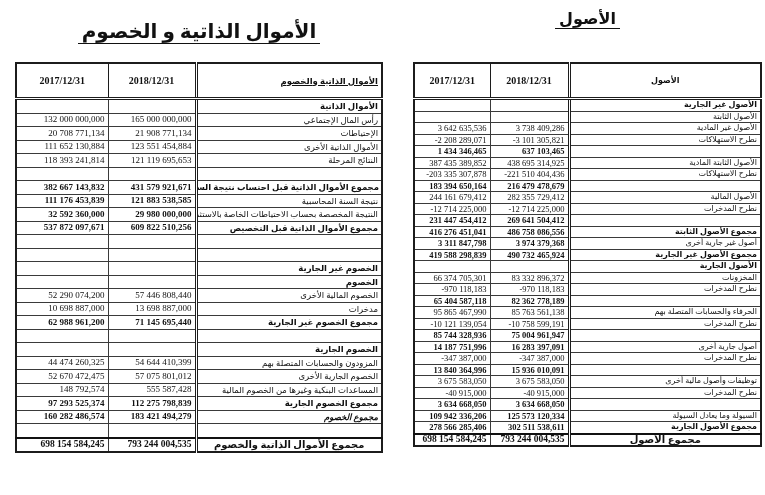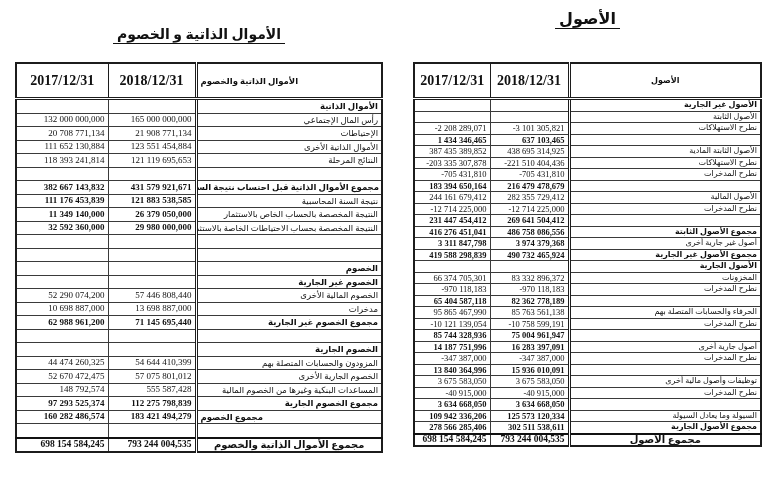--- a/index.html
+++ b/index.html
@@ -1,47 +1,47 @@
 <!DOCTYPE html>
 <html lang="ar"><head>
 <meta charset="utf-8">
 <style>
   html,body{margin:0;padding:0;}
   body{background:#e8e8e6;font-family:"Liberation Serif","DejaVu Sans",serif;}
   .page{position:relative;width:765px;height:495px;background:#ffffff;overflow:hidden;}
 
   .sheet-title{position:absolute;text-align:center;font-weight:bold;color:#111;}
   .sheet-title span{border-bottom:1.5px solid #111;padding:0 4px 1px 4px;}
-  .title-liab{left:15px;top:26px;width:368px;font-size:14px;}
+  .title-liab{left:15px;top:19px;width:368px;font-size:20px;}
   .title-assets{left:413px;top:9px;width:349px;font-size:16px;}
 
   table.fin{position:absolute;border-collapse:collapse;table-layout:fixed;background:#fff;
             border:2px solid #1c1c1c;}
   table.liab{left:15px;top:62px;width:368px;}
   table.assets{left:413px;top:62px;width:349px;}
 
   table.fin th{border:1px solid #1c1c1c;border-bottom:3px double #1c1c1c;
-               font-weight:bold;color:#111;height:33px;font-size:14px;padding:0 3px;}
+               font-weight:bold;color:#111;height:33px;font-size:10px;padding:0 3px;}
   table.fin td{border:1px solid #3a3a3a;color:#111;padding:0 3px;overflow:hidden;
                white-space:nowrap;}
   table.liab tbody td{height:12.5px;font-size:9px;line-height:1;}
   table.assets tbody td{height:10.5px;font-size:8.5px;line-height:1;}
 
   .num-cell{text-align:right;direction:ltr;font-family:"Liberation Serif",serif;}
   .label-cell{text-align:right;direction:rtl;border-left:3px double #1c1c1c !important;
               font-family:"Liberation Serif","DejaVu Sans",sans-serif;}
   table.liab .label-cell{font-size:8.5px;}
   table.assets .label-cell{font-size:8px;}
 
   tr.row-section .label-cell{text-align:right;font-weight:bold;}
   tr.row-item td{font-weight:normal;}
   tr.row-itemb .num-cell{font-weight:bold;}
   tr.row-sub td{font-weight:bold;}
   tr.row-subc td{font-weight:bold;}
-  tr.row-subc .label-cell{text-align:left;}
+  tr.row-subc .label-cell{text-align:right;font-style:italic;}
   tr.row-total td{font-weight:bold;height:18px;border-top:2px solid #111;}
   tr.row-total .label-cell{text-align:center;font-size:10px;}
   tr.row-total .num-cell{font-size:9.5px;}
 </style>
 </head>
 <body>
 
 <div class="page">
 
   <div class="sheet-title title-liab">
@@ -55,21 +55,21 @@
   <table class="fin liab">
     <colgroup>
         <col style="width:92px">
         <col style="width:88px">
         <col>
       </colgroup>
     <thead>
       <tr>
         <th>2017/12/31</th>
         <th>2018/12/31</th>
-        <th class="label-cell" style="text-align:left;">الأموال الذاتية والخصوم</th>
+        <th class="label-cell" style="text-align:right;text-decoration:underline;">الأموال الذاتية والخصوم</th>
       </tr>
     </thead>
     <tbody>
         <tr class="row-section">
           <td class="num-cell"></td>
           <td class="num-cell"></td>
           <td class="label-cell">الأموال الذاتية</td>
         </tr>
         <tr class="row-item">
           <td class="num-cell">132 000 000,000</td>
@@ -100,48 +100,48 @@
           <td class="num-cell">382 667 143,832</td>
           <td class="num-cell">431 579 921,671</td>
           <td class="label-cell">مجموع الأموال الذاتية قبل احتساب نتيجة السنة المحاسبية</td>
         </tr>
         <tr class="row-itemb">
           <td class="num-cell">111 176 453,839</td>
           <td class="num-cell">121 883 538,585</td>
           <td class="label-cell">نتيجة السنة المحاسبية</td>
         </tr>
         <tr class="row-itemb">
-          <td class="num-cell">11 349 140,000</td>
-          <td class="num-cell">26 379 050,000</td>
-          <td class="label-cell">النتيجة المخصصة بالحساب الخاص بالاستثمار</td>
-        </tr>
-        <tr class="row-itemb">
           <td class="num-cell">32 592 360,000</td>
           <td class="num-cell">29 980 000,000</td>
           <td class="label-cell">النتيجة المخصصة بحساب الاحتياطات الخاصة بالاستثمار</td>
         </tr>
-        <tr class="row-blank">
-          <td class="num-cell"></td>
-          <td class="num-cell"></td>
-          <td class="label-cell"></td>
-        </tr>
-        <tr class="row-blank">
-          <td class="num-cell"></td>
-          <td class="num-cell"></td>
-          <td class="label-cell"></td>
+        <tr class="row-sub">
+          <td class="num-cell">537 872 097,671</td>
+          <td class="num-cell">609 822 510,256</td>
+          <td class="label-cell">مجموع الأموال الذاتية قبل التخصيص</td>
+        </tr>
+        <tr class="row-blank">
+          <td class="num-cell"></td>
+          <td class="num-cell"></td>
+          <td class="label-cell"></td>
+        </tr>
+        <tr class="row-blank">
+          <td class="num-cell"></td>
+          <td class="num-cell"></td>
+          <td class="label-cell"></td>
+        </tr>
+        <tr class="row-section">
+          <td class="num-cell"></td>
+          <td class="num-cell"></td>
+          <td class="label-cell">الخصوم غير الجارية</td>
         </tr>
         <tr class="row-section">
           <td class="num-cell"></td>
           <td class="num-cell"></td>
           <td class="label-cell">الخصوم</td>
-        </tr>
-        <tr class="row-section">
-          <td class="num-cell"></td>
-          <td class="num-cell"></td>
-          <td class="label-cell">الخصوم غير الجارية</td>
         </tr>
         <tr class="row-item">
           <td class="num-cell">52 290 074,200</td>
           <td class="num-cell">57 446 808,440</td>
           <td class="label-cell">الخصوم المالية الأخرى</td>
         </tr>
         <tr class="row-item">
           <td class="num-cell">10 698 887,000</td>
           <td class="num-cell">13 698 887,000</td>
           <td class="label-cell">مدخرات</td>
@@ -217,43 +217,43 @@
           <td class="num-cell"></td>
           <td class="num-cell"></td>
           <td class="label-cell">الأصول غير الجارية</td>
         </tr>
         <tr class="row-item">
           <td class="num-cell"></td>
           <td class="num-cell"></td>
           <td class="label-cell">الأصول الثابتة</td>
         </tr>
         <tr class="row-item">
+          <td class="num-cell">3 642 635,536</td>
+          <td class="num-cell">3 738 409,286</td>
+          <td class="label-cell">الأصول غير المادية</td>
+        </tr>
+        <tr class="row-item">
           <td class="num-cell">-2 208 289,071</td>
           <td class="num-cell">-3 101 305,821</td>
           <td class="label-cell">نطرح الاستهلاكات</td>
         </tr>
         <tr class="row-sub">
           <td class="num-cell">1 434 346,465</td>
           <td class="num-cell">637 103,465</td>
           <td class="label-cell"></td>
         </tr>
         <tr class="row-item">
           <td class="num-cell">387 435 389,852</td>
           <td class="num-cell">438 695 314,925</td>
           <td class="label-cell">الأصول الثابتة المادية</td>
         </tr>
         <tr class="row-item">
           <td class="num-cell">-203 335 307,878</td>
           <td class="num-cell">-221 510 404,436</td>
           <td class="label-cell">نطرح الاستهلاكات</td>
-        </tr>
-        <tr class="row-item">
-          <td class="num-cell">-705 431,810</td>
-          <td class="num-cell">-705 431,810</td>
-          <td class="label-cell">نطرح المدخرات</td>
         </tr>
         <tr class="row-sub">
           <td class="num-cell">183 394 650,164</td>
           <td class="num-cell">216 479 478,679</td>
           <td class="label-cell"></td>
         </tr>
         <tr class="row-item">
           <td class="num-cell">244 161 679,412</td>
           <td class="num-cell">282 355 729,412</td>
           <td class="label-cell">الأصول المالية</td>

